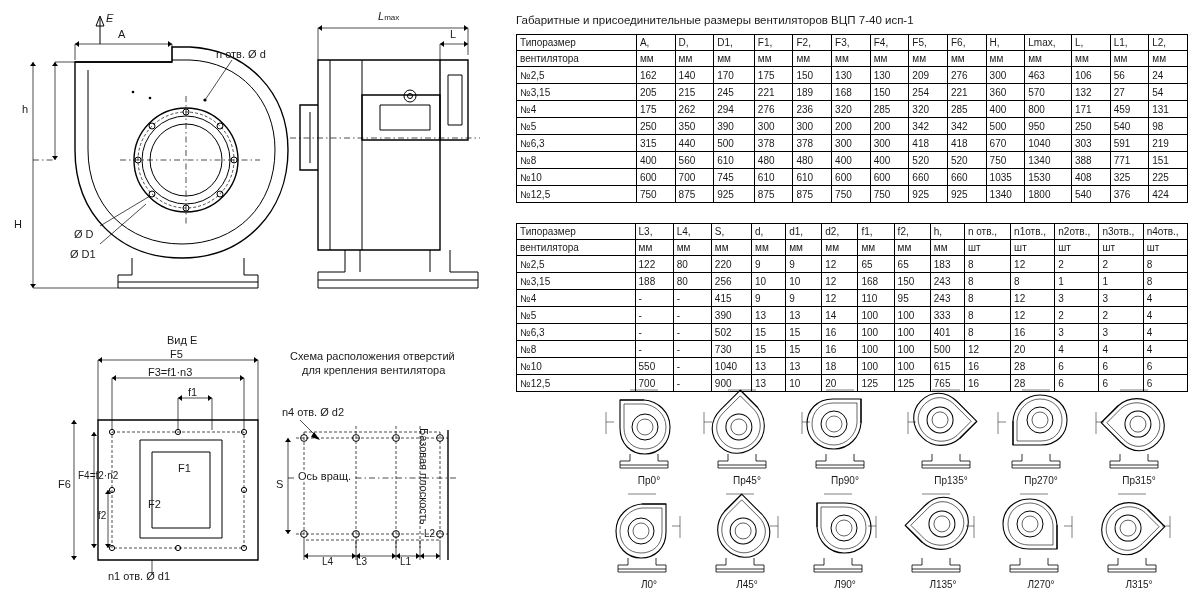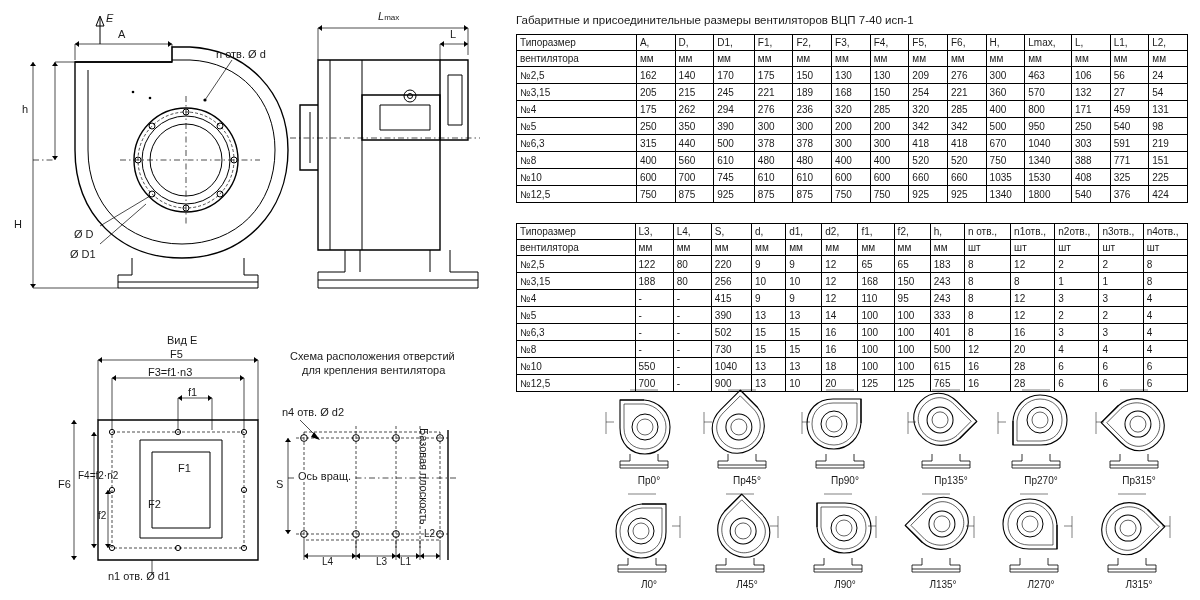--- a/index.html
+++ b/index.html
@@ -274,21 +274,21 @@
     <div class="lbl" style="left:148px;top:498px;">F2</div>
     <div class="lbl" style="left:108px;top:570px;">n1 отв. Ø d1</div>
 
     <div class="lbl" style="left:290px;top:350px;">Схема расположения отверстий</div>
     <div class="lbl" style="left:302px;top:364px;">для крепления вентилятора</div>
     <div class="lbl" style="left:282px;top:406px;">n4 отв. Ø d2</div>
     <div class="lbl" style="left:296px;top:470px;background:#fff;padding:0 2px;text-align:right;">Ось вращ.</div>
     <div class="lbl" style="left:430px;top:428px;transform-origin:left top;transform:rotate(90deg);">Базовая плоскость</div>
     <div class="lbl" style="left:276px;top:478px;">S</div>
     <div class="lbl sm" style="left:322px;top:556px;">L4</div>
-    <div class="lbl sm" style="left:376px;top:556px;">L3</div>
+    <div class="lbl sm" style="left:356px;top:556px;">L3</div>
     <div class="lbl sm" style="left:400px;top:556px;">L1</div>
     <div class="lbl sm" style="left:424px;top:528px;">L2</div>
   </div>
 
   <div class="panel">
     <div class="panel-title">Габаритные и присоединительные размеры вентиляторов ВЦП 7-40 исп-1</div>
 
     <table class="t t1">
       <colgroup>
         <col style="width:118px">

